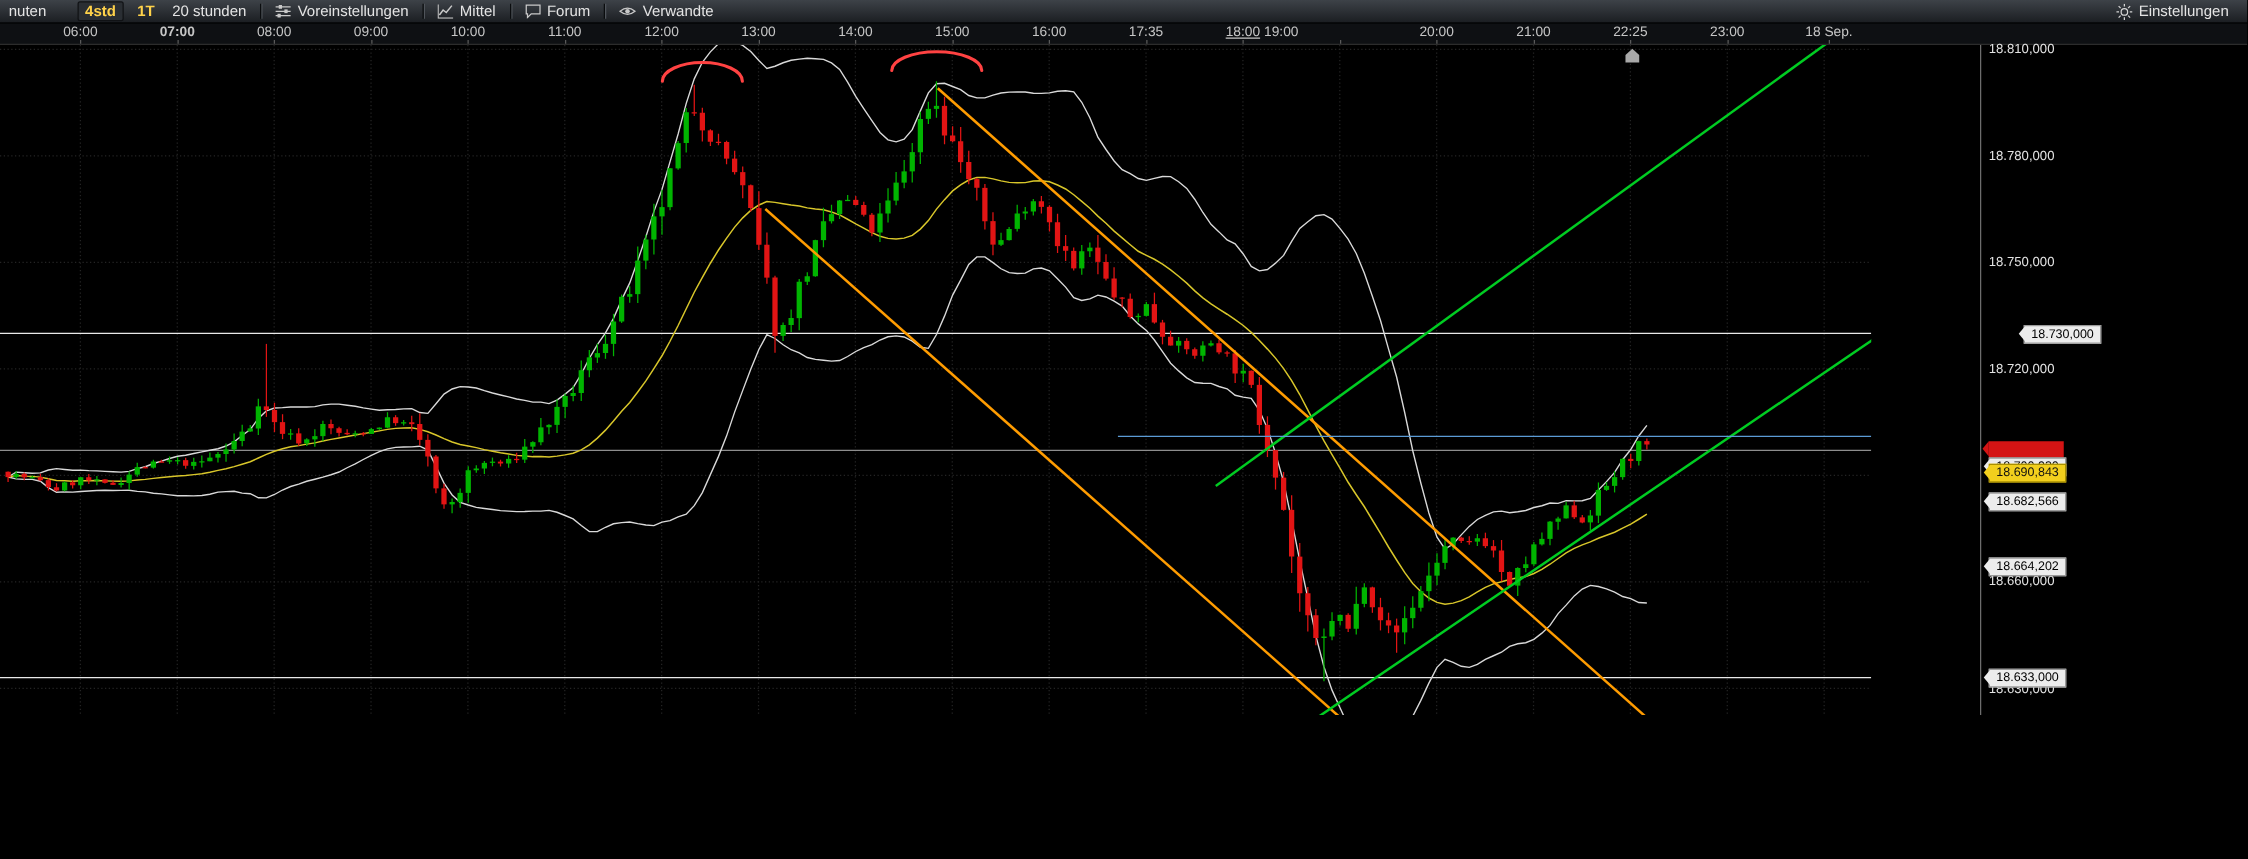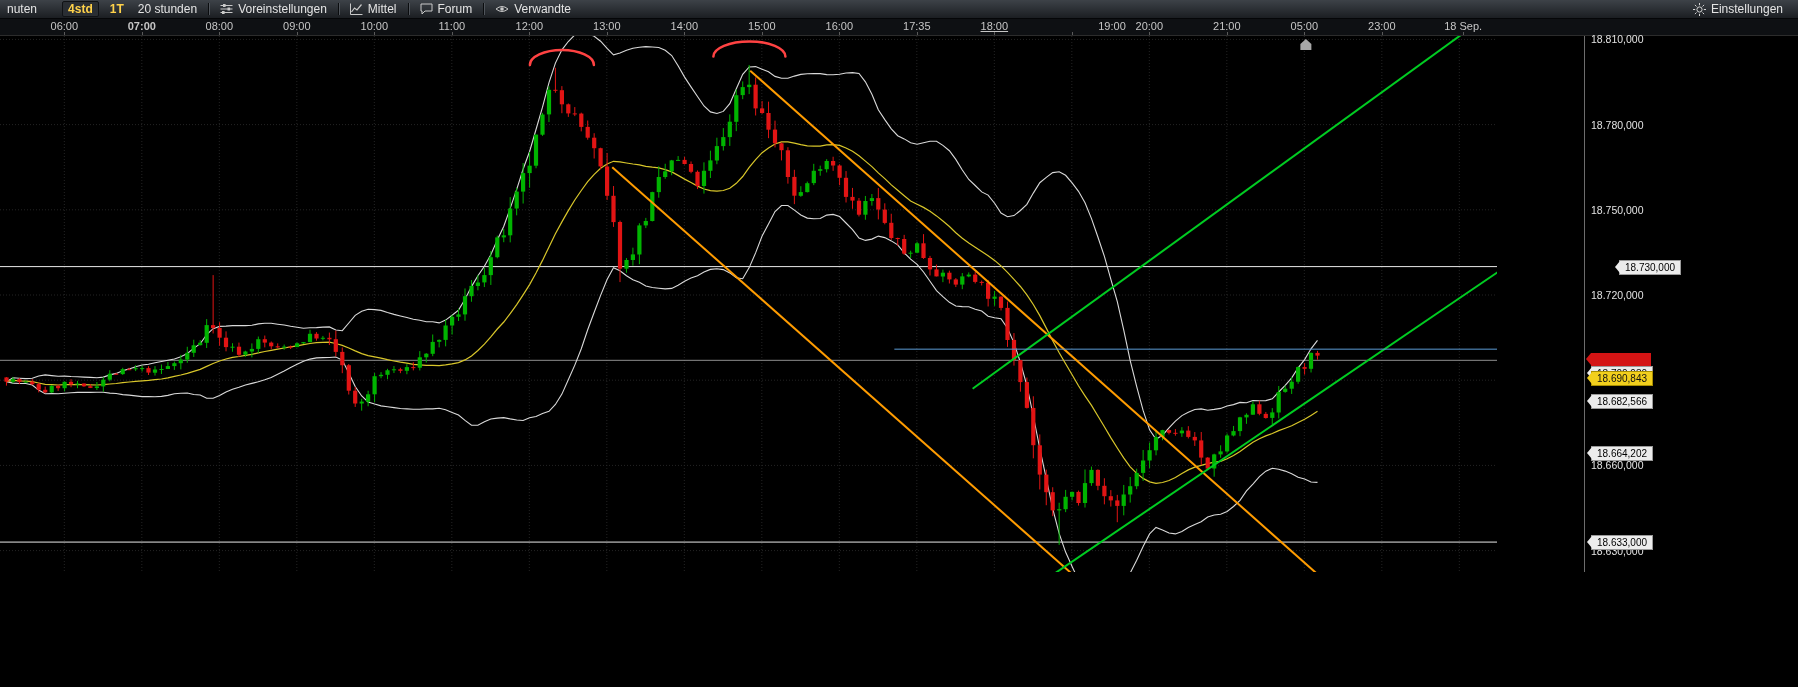--- a/index.html
+++ b/index.html
@@ -138,27 +138,27 @@
       <span class="time-label" style="left: 684.325px;">14:00</span>
       <div class="time-tick" style="left: 684.325px;"></div>
       <span class="time-label" style="left: 761.825px;">15:00</span>
       <div class="time-tick" style="left: 761.825px;"></div>
       <span class="time-label" style="left: 839.325px;">16:00</span>
       <div class="time-tick" style="left: 839.325px;"></div>
       <span class="time-label" style="left: 916.825px;">17:35</span>
       <div class="time-tick" style="left: 916.825px;"></div>
       <span class="time-label" style="left: 994.325px; text-decoration: underline;">18:00</span>
       <div class="time-tick" style="left: 994.325px;"></div>
-      <span class="time-label" style="left: 1112px;">19:00</span>
+      <span class="time-label" style="left: 1025px;">19:00</span>
       <div class="time-tick" style="left: 1071.83px;"></div>
       <span class="time-label" style="left: 1149.33px;">20:00</span>
       <div class="time-tick" style="left: 1149.33px;"></div>
       <span class="time-label" style="left: 1226.83px;">21:00</span>
       <div class="time-tick" style="left: 1226.83px;"></div>
-      <span class="time-label" style="left: 1304.32px;">05:00</span>
+      <span class="time-label" style="left: 1304.32px;">22:25</span>
       <div class="time-tick" style="left: 1304.32px;"></div>
       <span class="time-label" style="left: 1381.82px;">23:00</span>
       <div class="time-tick" style="left: 1381.82px;"></div>
       <span class="time-label" style="left: 1463.2px;">18 Sep.</span>
       <div class="time-tick" style="left: 1463.2px;"></div>
     </div>
   <div class="chart">
     <svg id="plot" width="1497" height="651">
         <line x1="64.325" y1="0" x2="64.325" y2="651" stroke="#242424" stroke-width="1" stroke-dasharray="1,2"></line>
         <line x1="141.82500000000002" y1="0" x2="141.82500000000002" y2="651" stroke="#242424" stroke-width="1" stroke-dasharray="1,2"></line>

